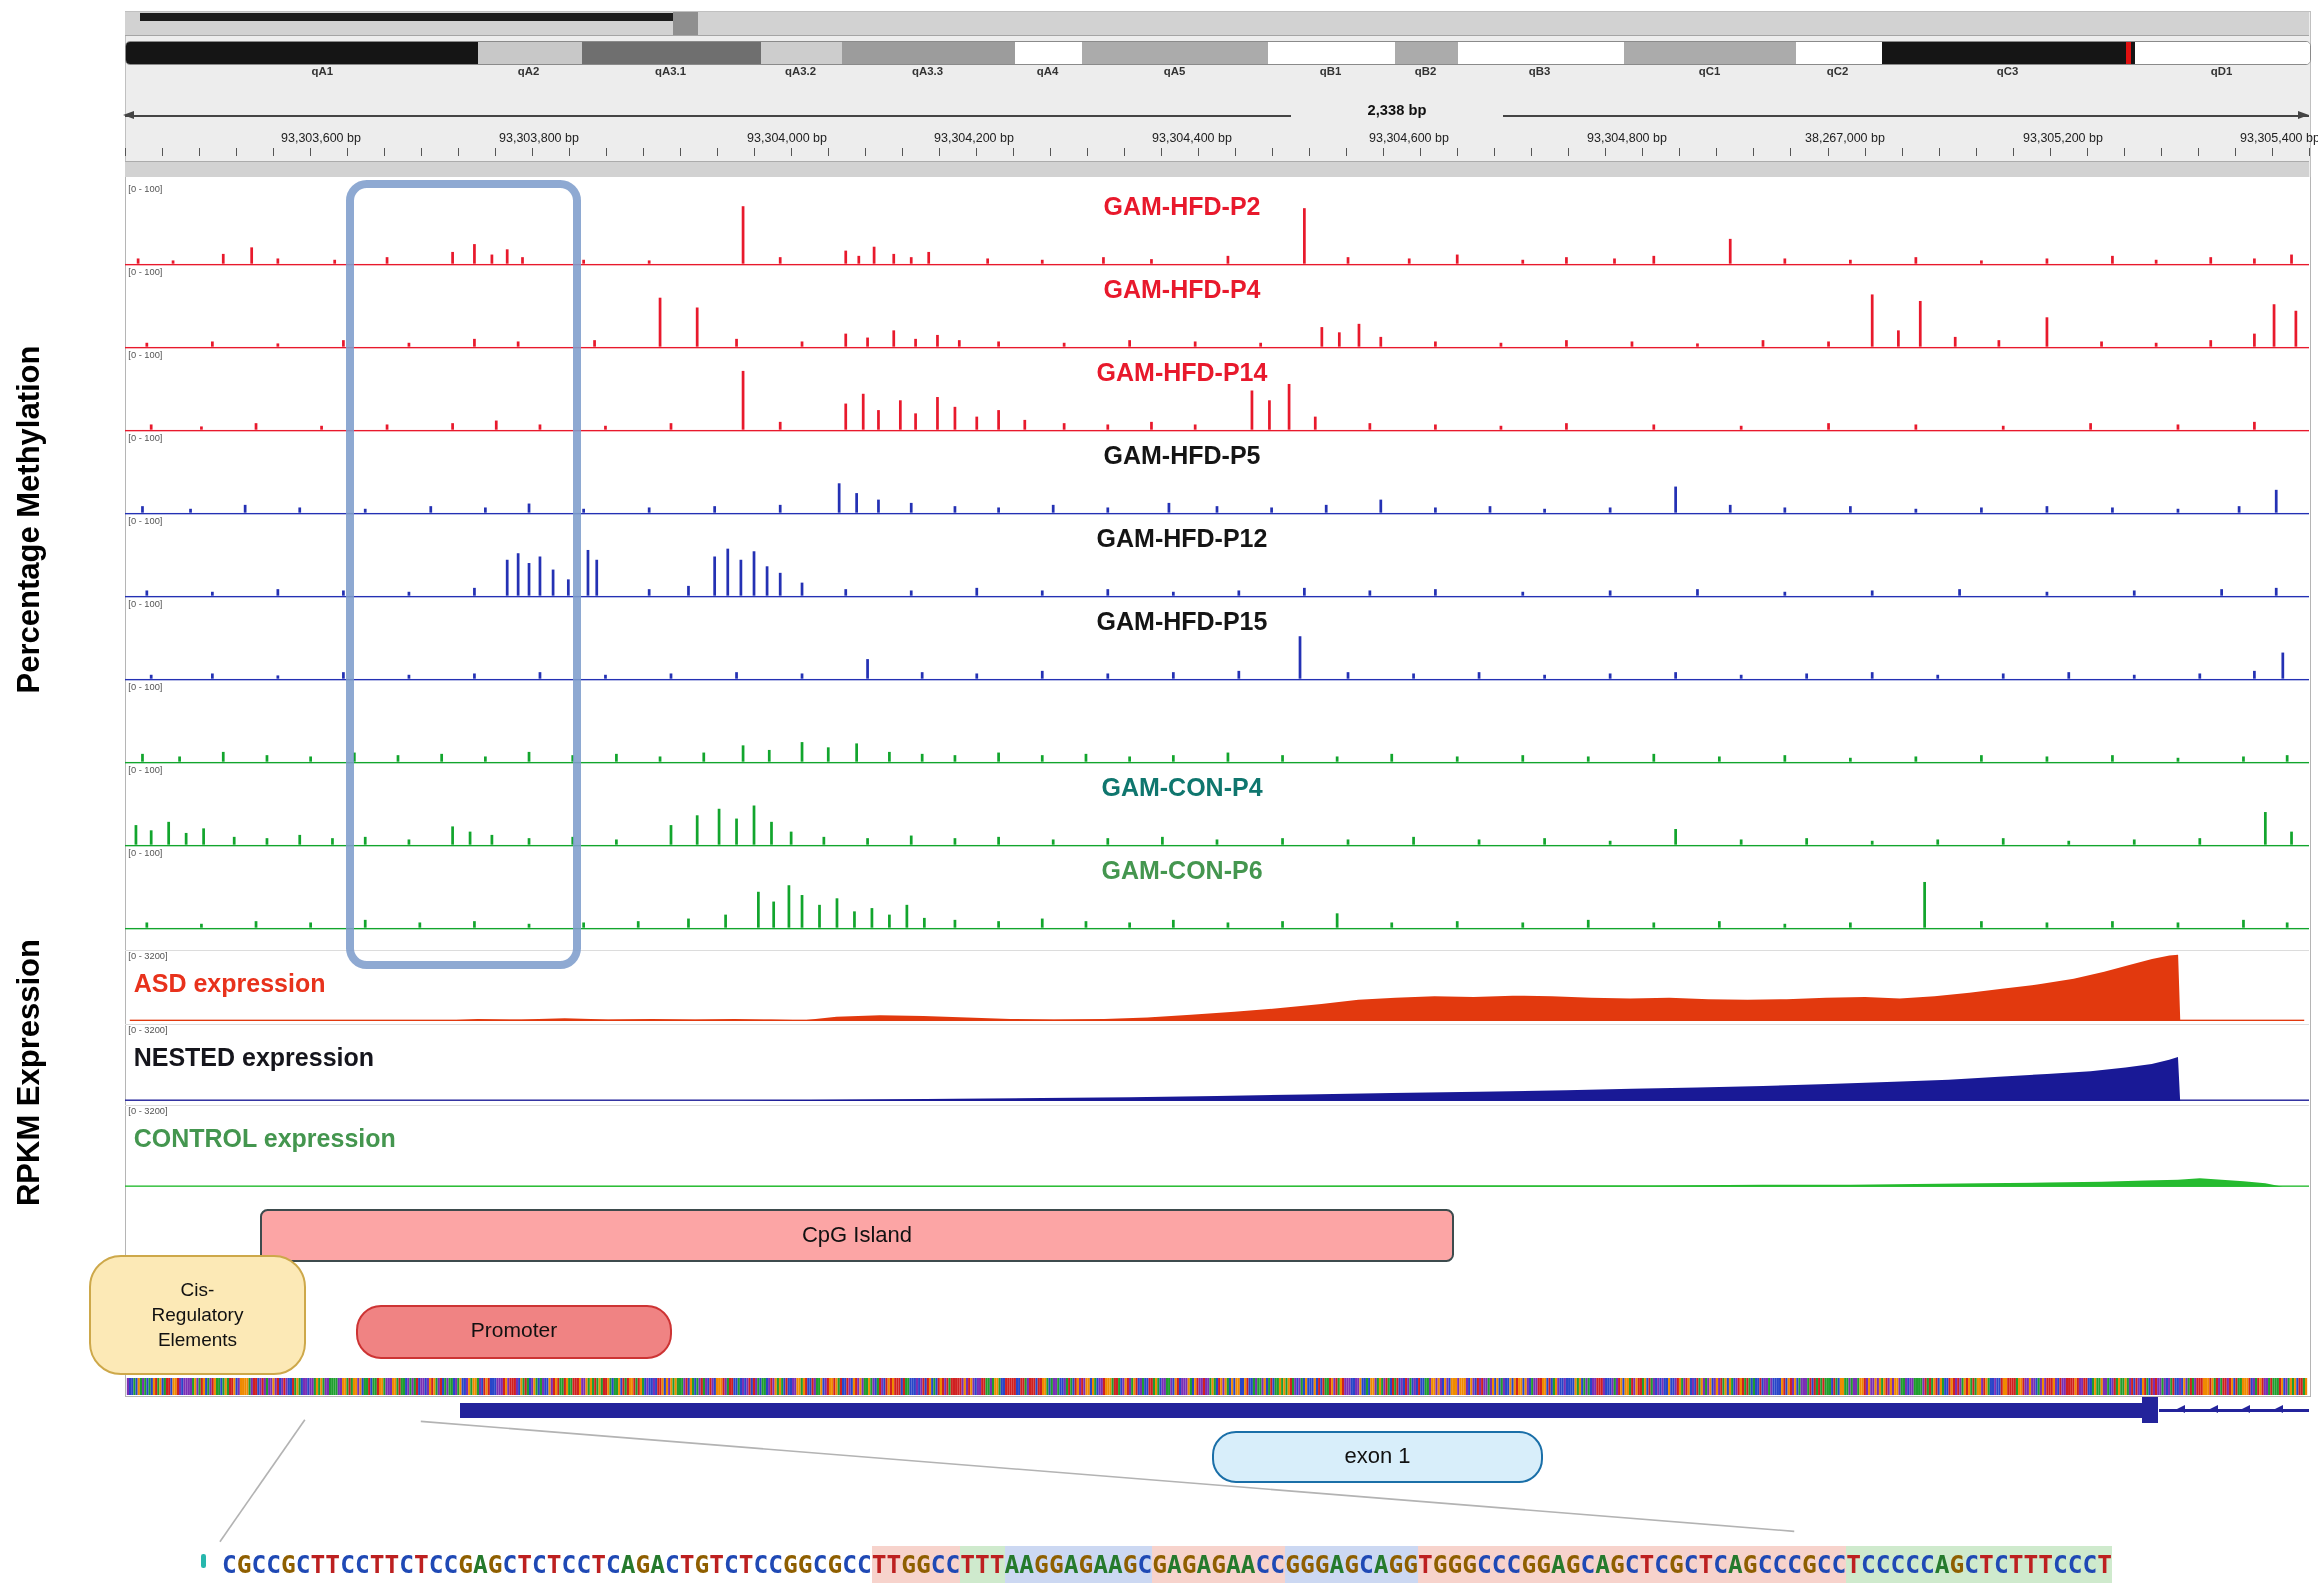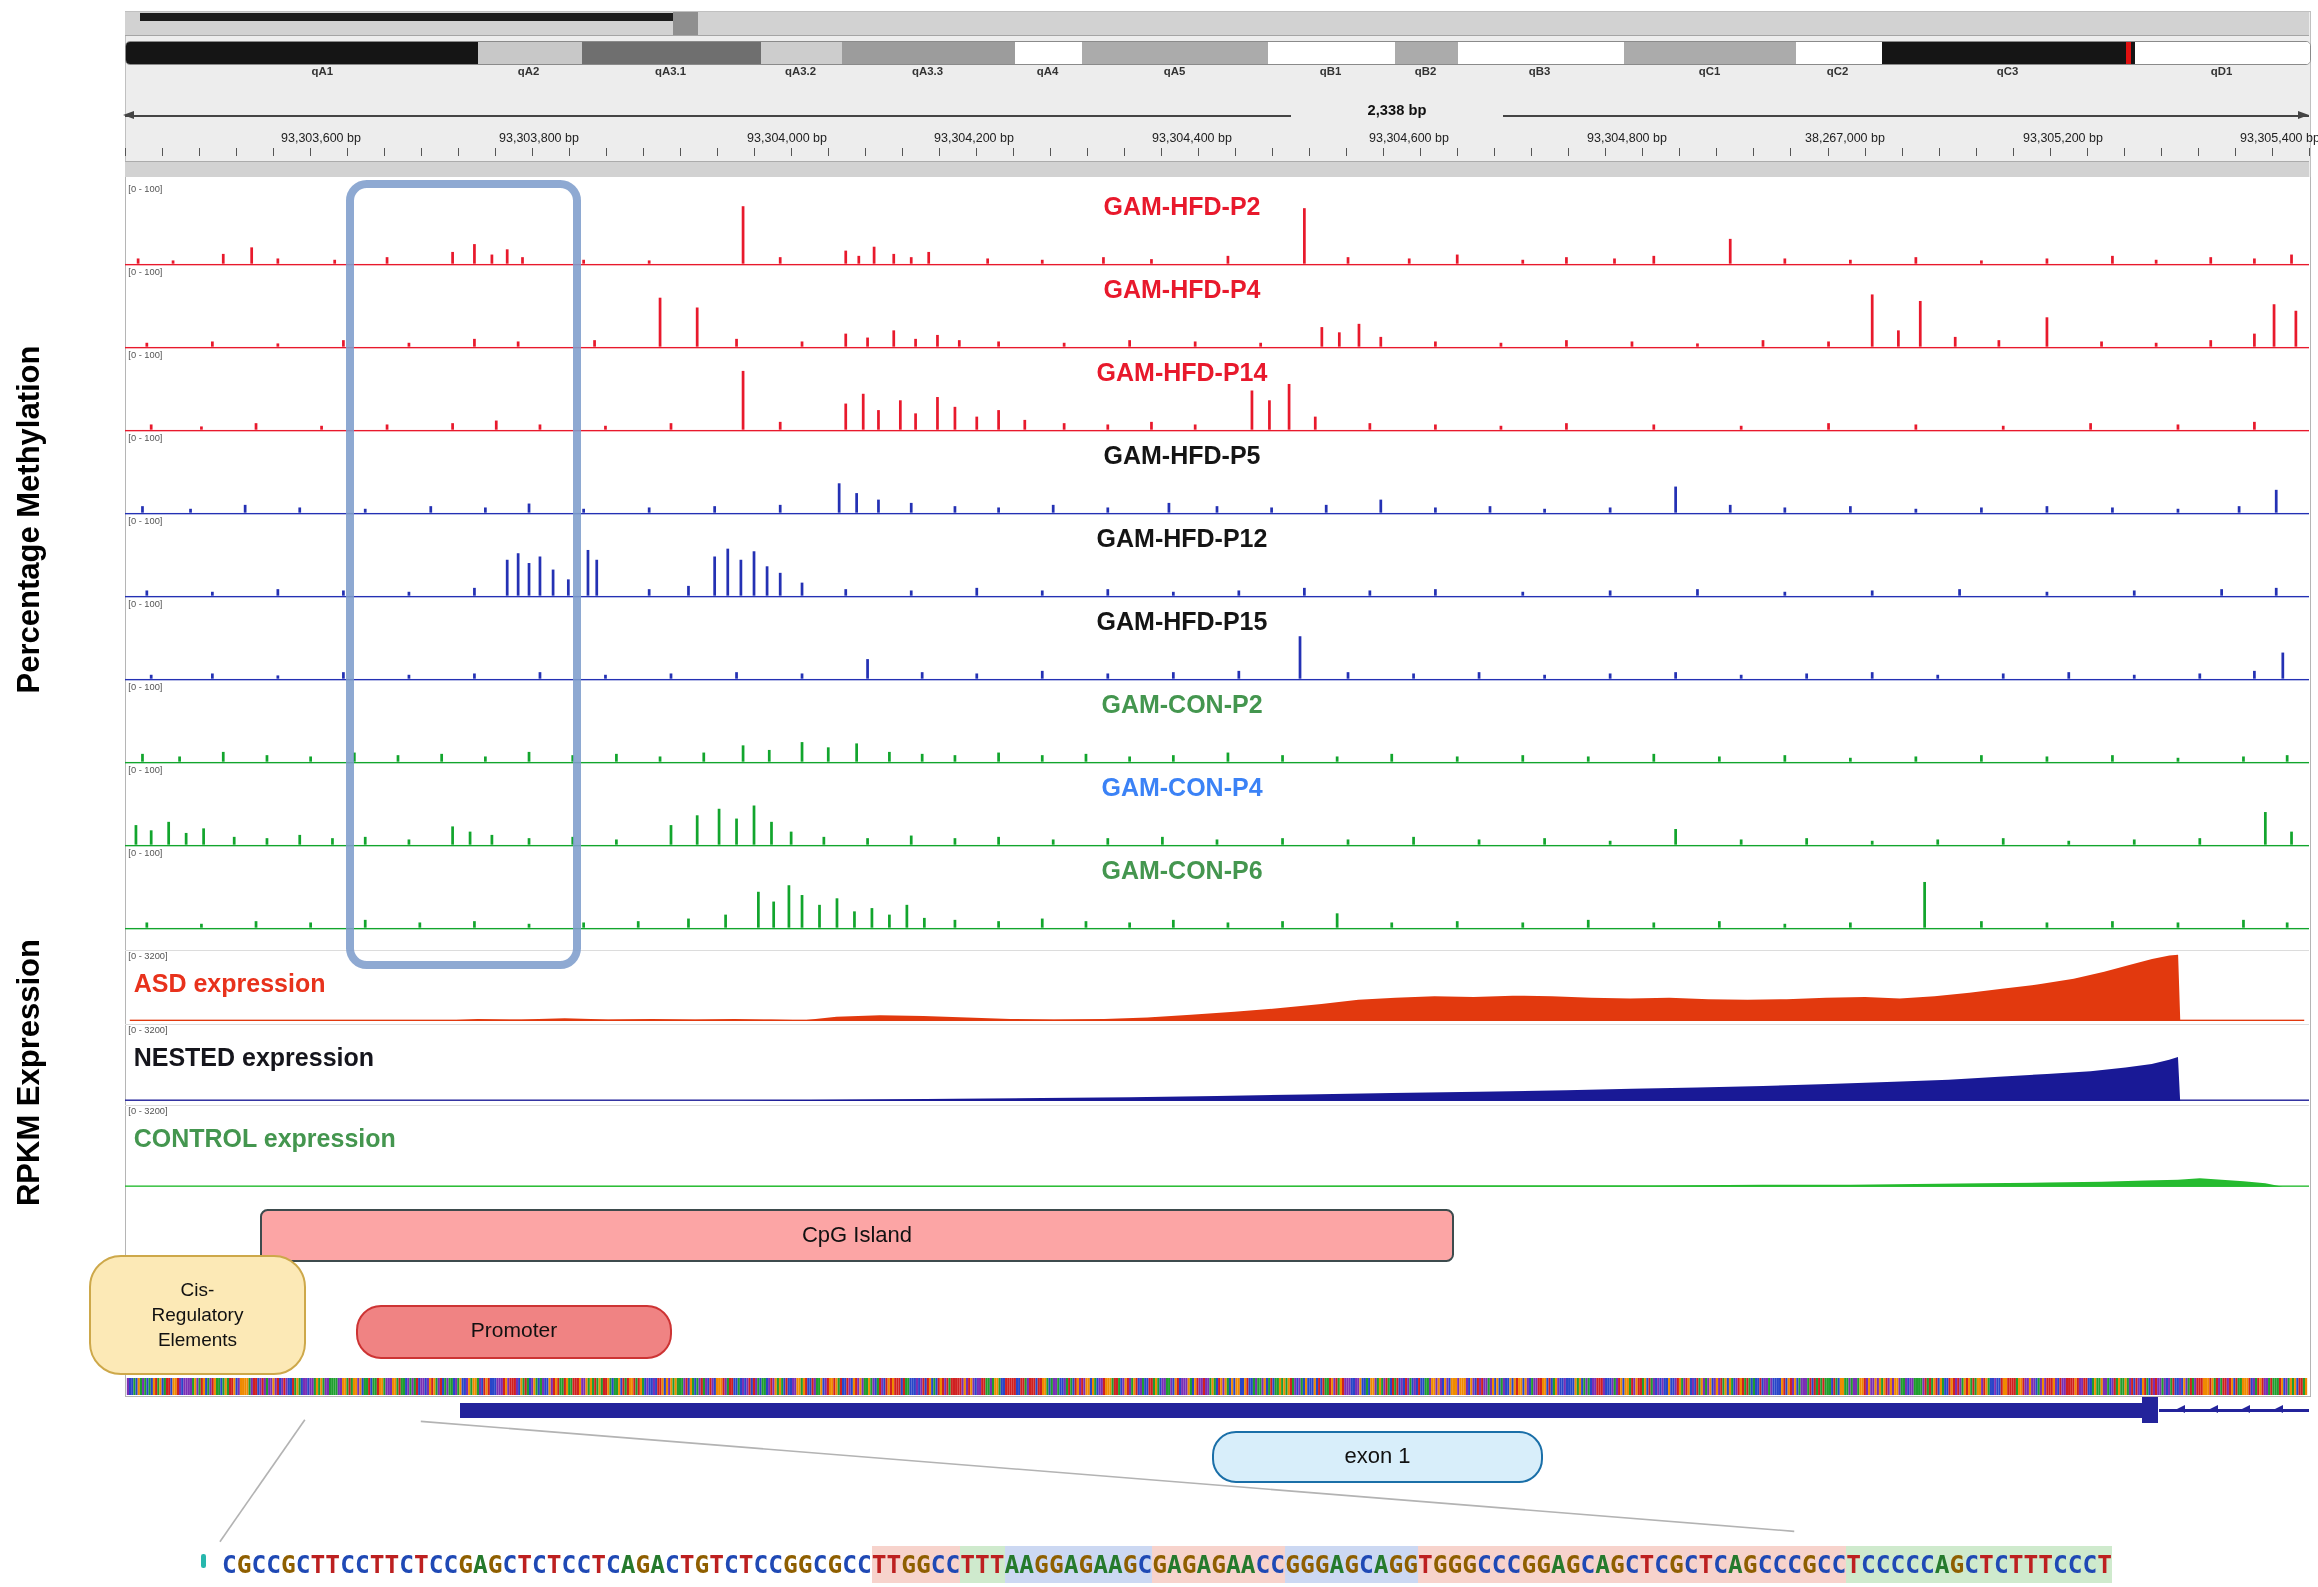--- a/index.html
+++ b/index.html
@@ -489,21 +489,20 @@
           <rect x="3447.8" y="138.4" width="5" height="9.6" fill="#2431b4"></rect>
           <rect x="3568.2" y="136.0" width="5" height="12.0" fill="#2431b4"></rect>
           <rect x="3688.5" y="140.8" width="5" height="7.2" fill="#2431b4"></rect>
           <rect x="3808.9" y="138.4" width="5" height="9.6" fill="#2431b4"></rect>
           <rect x="3909.2" y="133.6" width="5" height="14.4" fill="#2431b4"></rect>
           <rect x="3961.4" y="100.0" width="5" height="48.0" fill="#2431b4"></rect>
         </svg>
       </div>
       <div class="mlane" style="top: 681px;">
         <div class="range-label">[0 - 100]</div>
-        <div class="tname" style="color: rgb(68, 150, 79);">GAM-CON-P2</div>
         <svg width="2184" height="83" class="lane-svg" viewBox="0 0 4012 152">
           <rect x="0" y="148.5" width="4012" height="2.5" fill="#12a52d"></rect>
           <rect x="29.6" y="133.6" width="5" height="14.4" fill="#12a52d"></rect>
           <rect x="97.8" y="138.4" width="5" height="9.6" fill="#12a52d"></rect>
           <rect x="178.0" y="130.0" width="5" height="18.0" fill="#12a52d"></rect>
           <rect x="258.3" y="136.0" width="5" height="12.0" fill="#12a52d"></rect>
           <rect x="338.5" y="138.4" width="5" height="9.6" fill="#12a52d"></rect>
           <rect x="418.8" y="131.2" width="5" height="16.8" fill="#12a52d"></rect>
           <rect x="499.0" y="136.0" width="5" height="12.0" fill="#12a52d"></rect>
           <rect x="579.2" y="133.6" width="5" height="14.4" fill="#12a52d"></rect>
@@ -541,21 +540,21 @@
           <rect x="3407.7" y="136.0" width="5" height="12.0" fill="#12a52d"></rect>
           <rect x="3528.1" y="138.4" width="5" height="9.6" fill="#12a52d"></rect>
           <rect x="3648.4" y="136.0" width="5" height="12.0" fill="#12a52d"></rect>
           <rect x="3768.8" y="140.8" width="5" height="7.2" fill="#12a52d"></rect>
           <rect x="3889.1" y="138.4" width="5" height="9.6" fill="#12a52d"></rect>
           <rect x="3969.4" y="136.0" width="5" height="12.0" fill="#12a52d"></rect>
         </svg>
       </div>
       <div class="mlane" style="top: 764px;">
         <div class="range-label">[0 - 100]</div>
-        <div class="tname" style="color: #3b82f6;">GAM-CON-P4</div>
+        <div class="tname" style="color: #0f766e;">GAM-CON-P4</div>
         <svg width="2184" height="83" class="lane-svg" viewBox="0 0 4012 152">
           <rect x="0" y="148.5" width="4012" height="2.5" fill="#12a52d"></rect>
           <rect x="17.6" y="112.0" width="5" height="36.0" fill="#12a52d"></rect>
           <rect x="45.6" y="121.6" width="5" height="26.4" fill="#12a52d"></rect>
           <rect x="77.7" y="106.0" width="5" height="42.0" fill="#12a52d"></rect>
           <rect x="109.8" y="126.4" width="5" height="21.6" fill="#12a52d"></rect>
           <rect x="141.9" y="118.0" width="5" height="30.0" fill="#12a52d"></rect>
           <rect x="198.1" y="133.6" width="5" height="14.4" fill="#12a52d"></rect>
           <rect x="258.3" y="136.0" width="5" height="12.0" fill="#12a52d"></rect>
           <rect x="318.5" y="130.0" width="5" height="18.0" fill="#12a52d"></rect>

